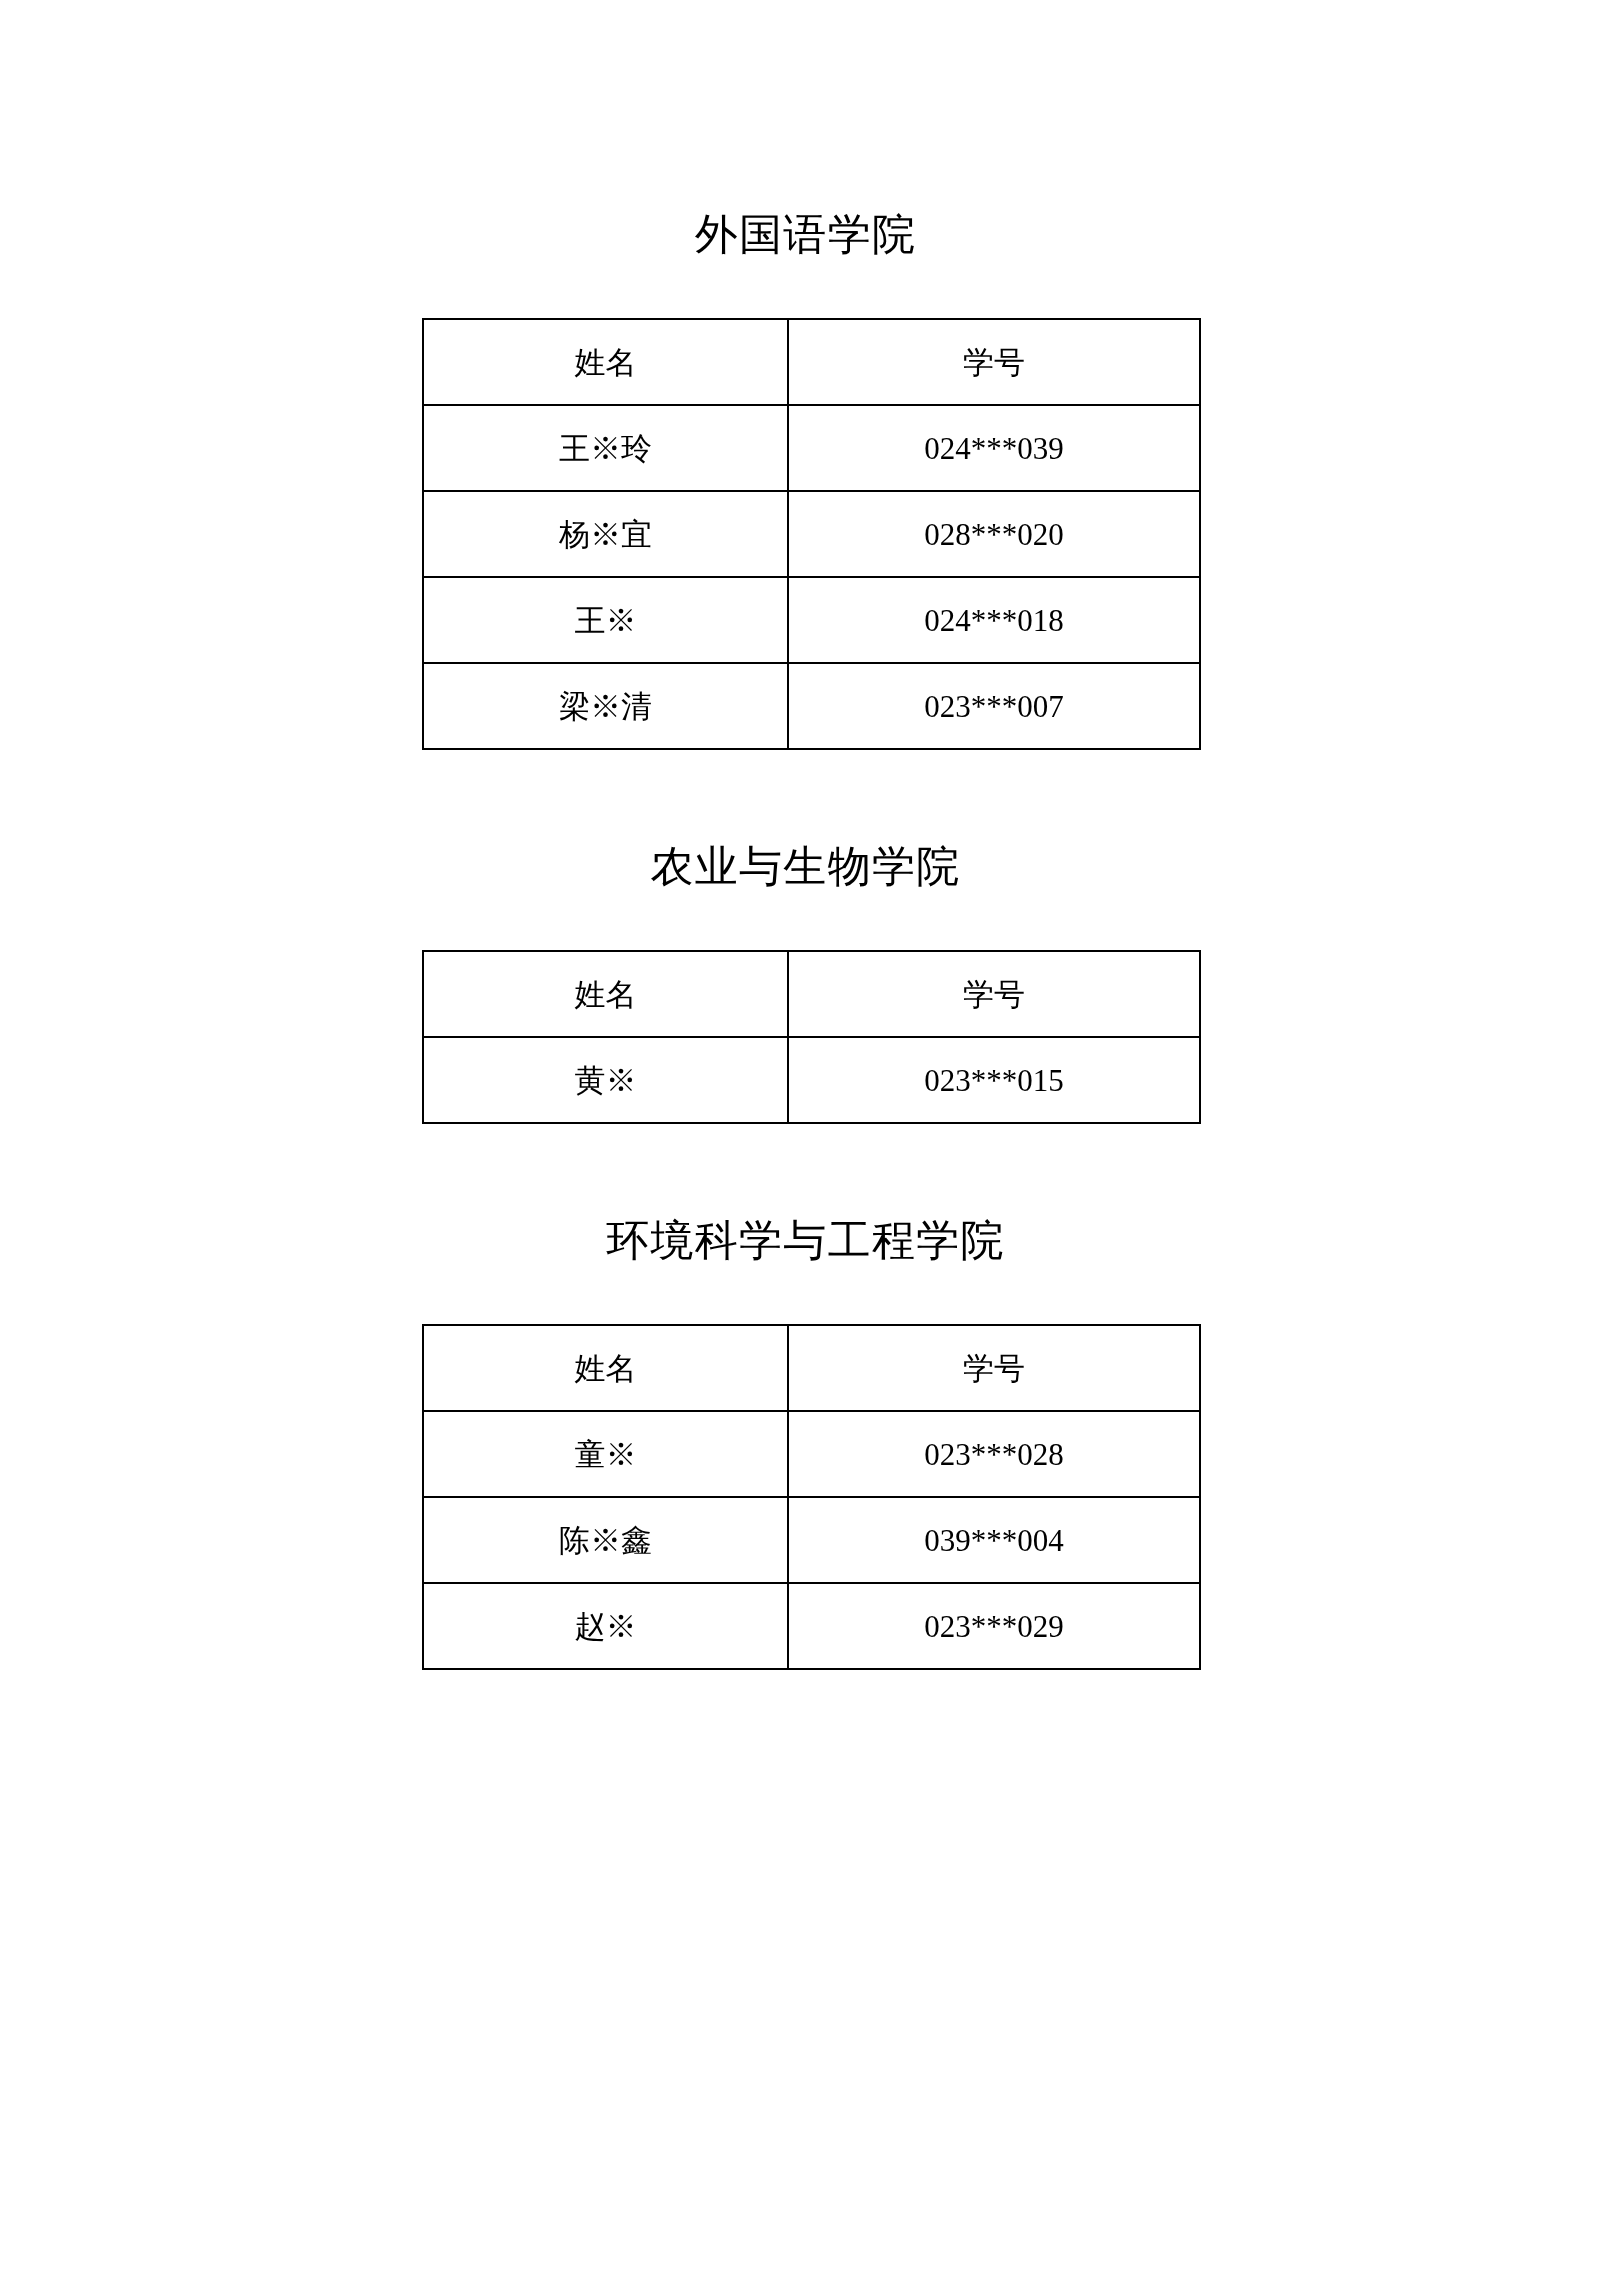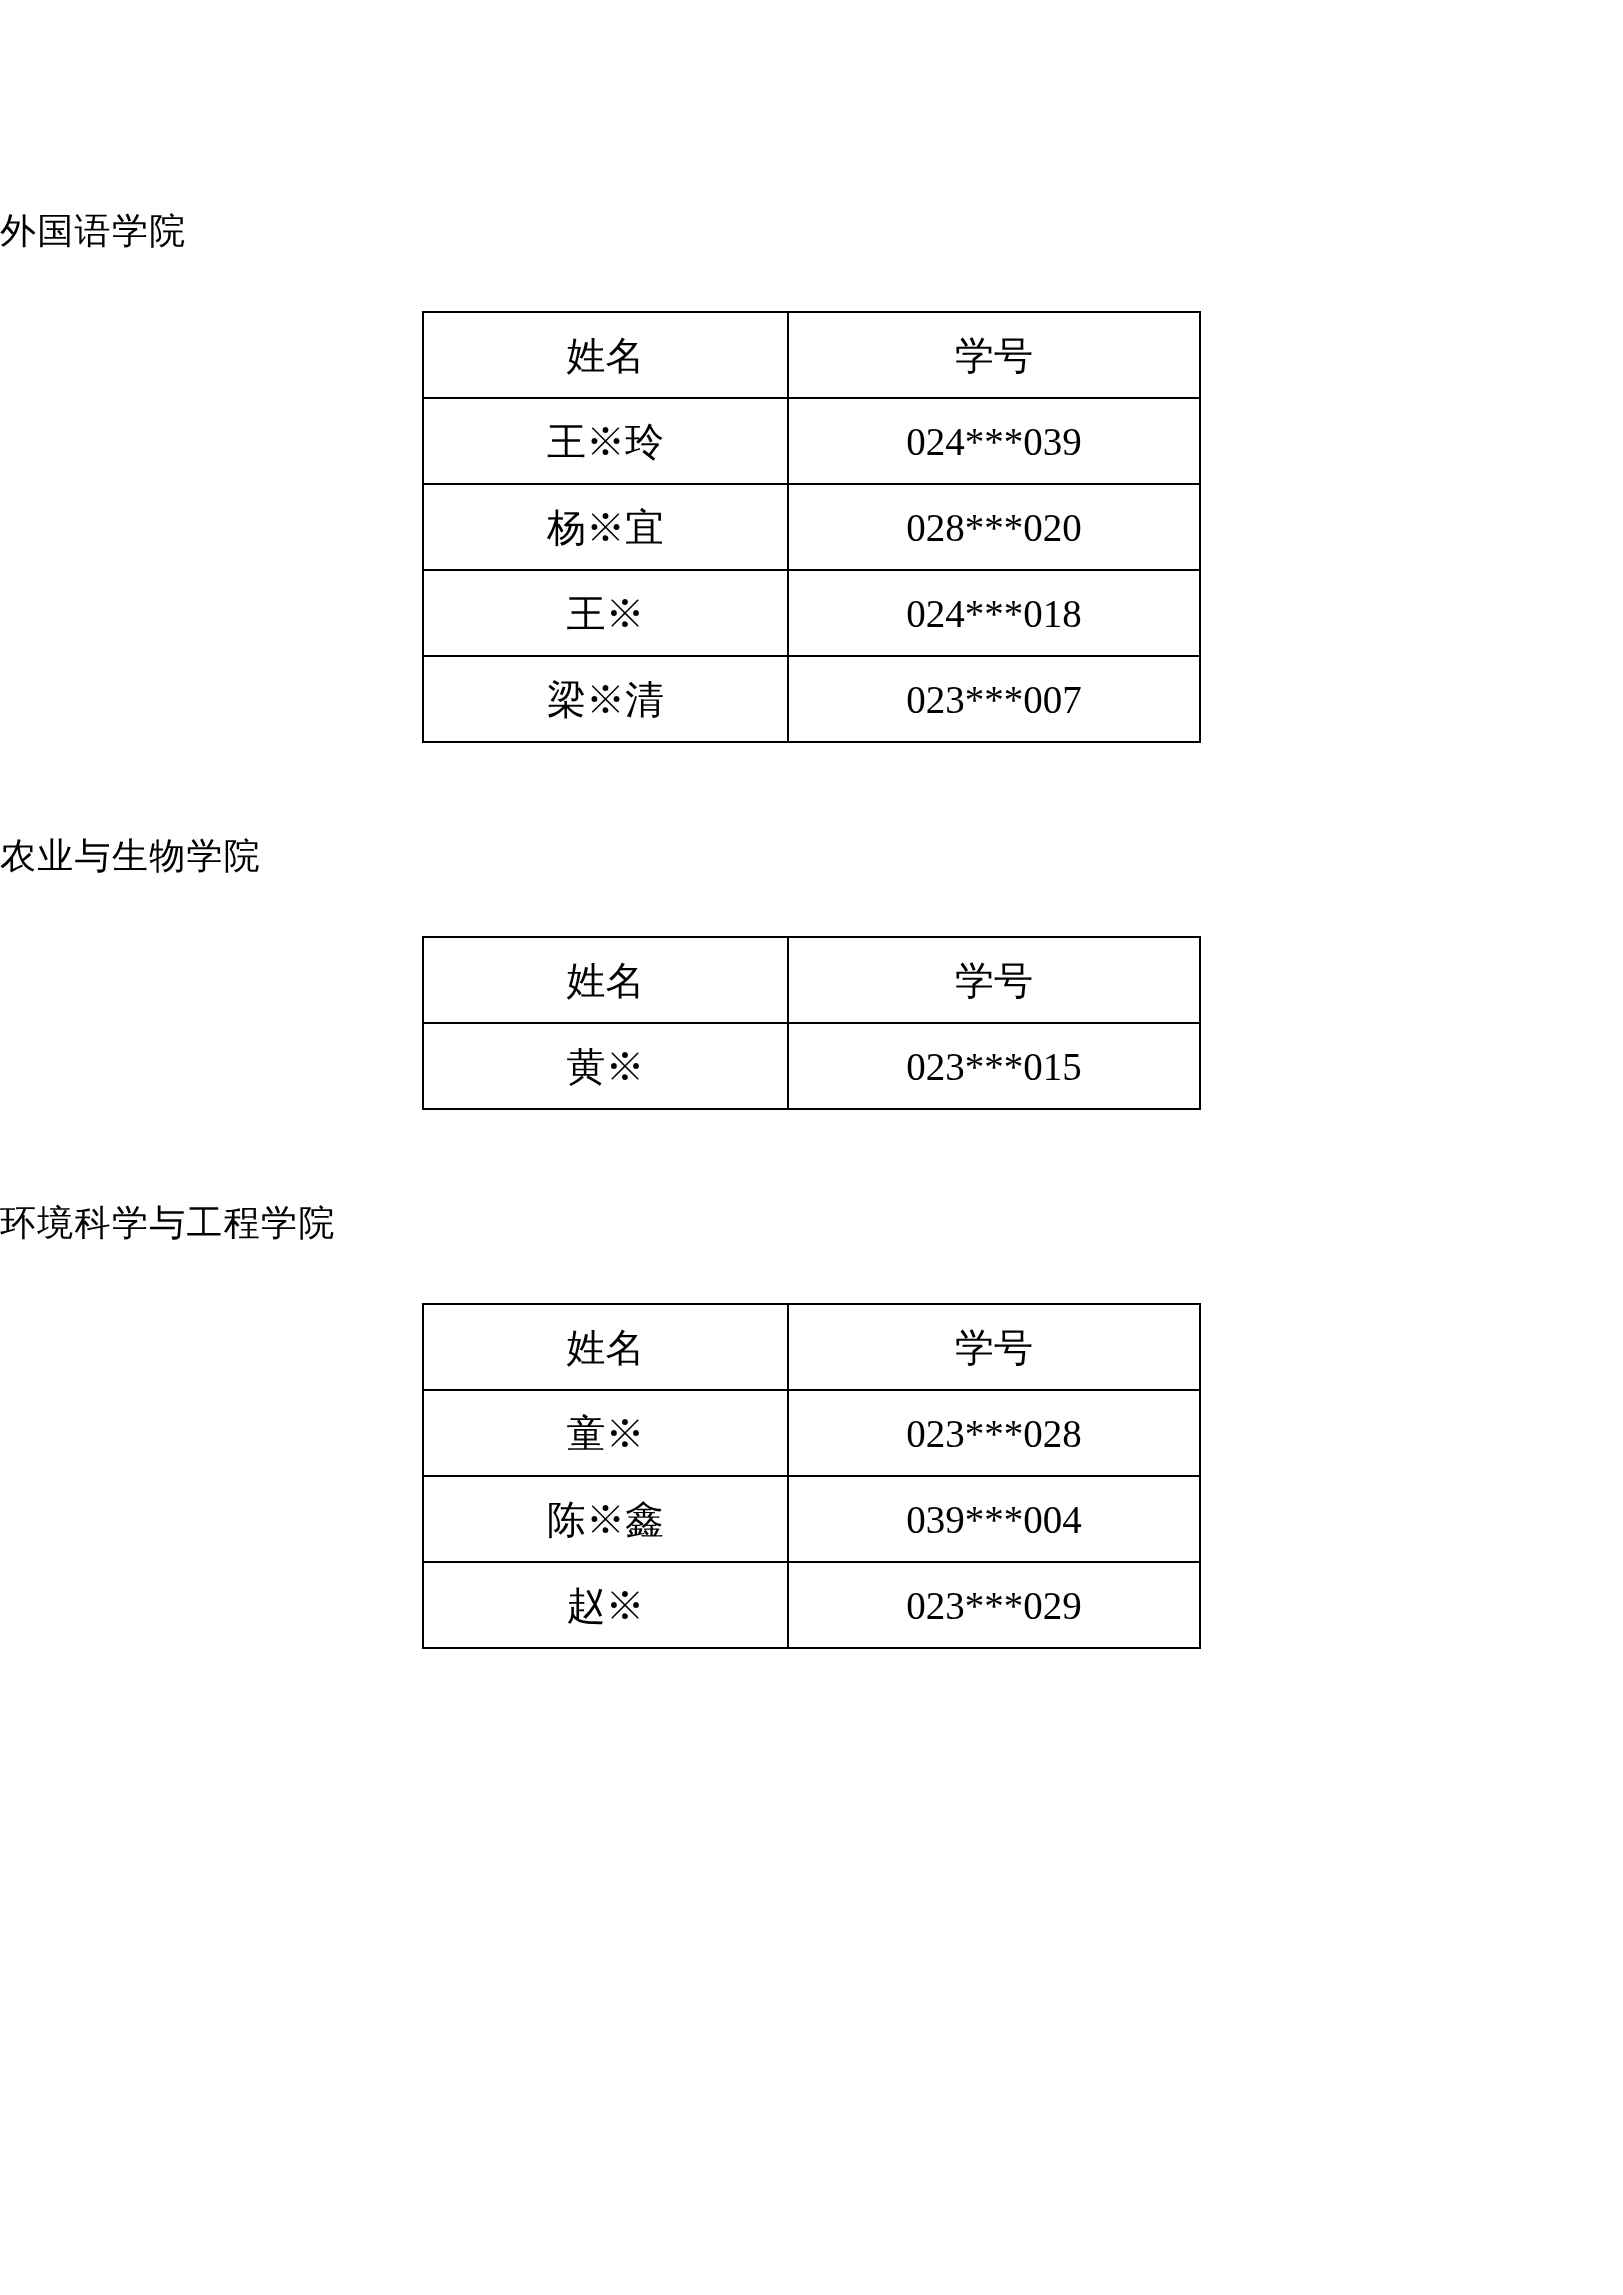--- a/index.html
+++ b/index.html
@@ -19,41 +19,41 @@
     width: 1623px;
     height: 2295px;
     padding-top: 213px;
     background: #ffffff;
   }
   .section {
     margin: 0 0 95px 0;
   }
   .section-title {
     margin: 0 12px 62px 0;
-    font-size: 36px;
+    font-size: 43px;
     line-height: 1;
     font-weight: normal;
-    text-align: left;
+    text-align: center;
     letter-spacing: 1.3px;
   }
   table.roster {
     width: 779px;
     margin: 0 auto;
     border-collapse: collapse;
     table-layout: fixed;
   }
   col.name-col { width: 47%; }
   col.id-col   { width: 53%; }
   table.roster th,
   table.roster td {
     border: 2px solid #000000;
     height: 84px;
     text-align: center;
     vertical-align: middle;
-    font-size: 39px;
+    font-size: 31px;
     font-weight: normal;
     padding: 0;
     line-height: 1;
   }
 </style>
 </head>
 <body>
 
 <div class="page">
 

